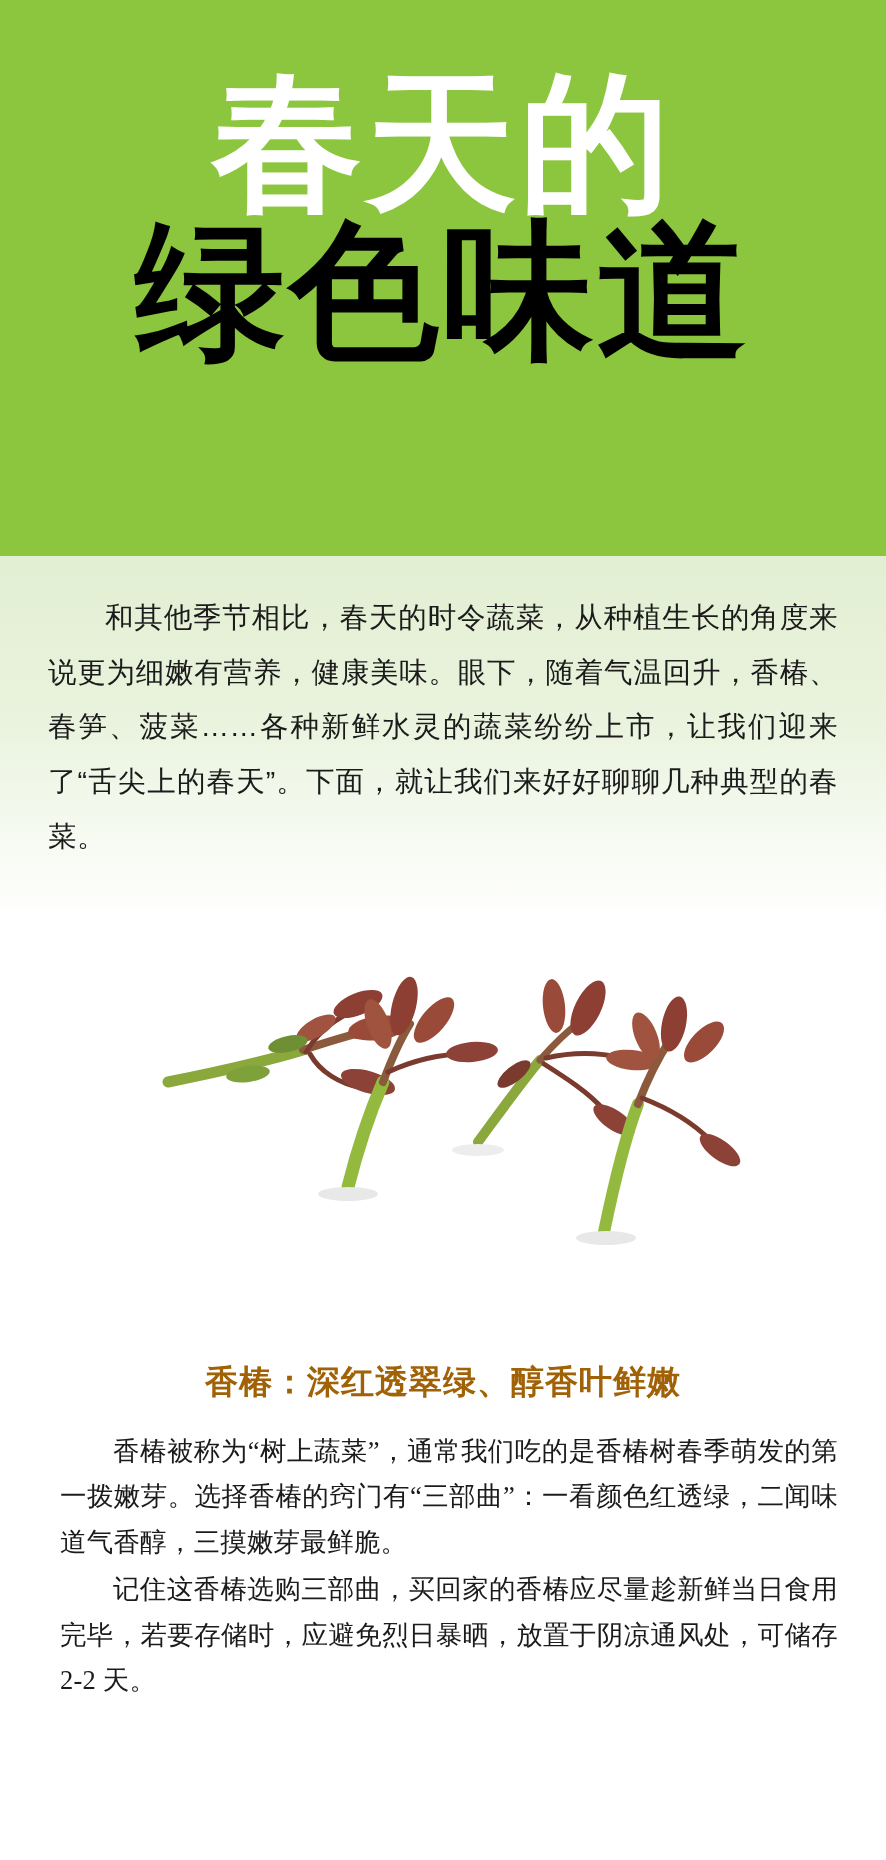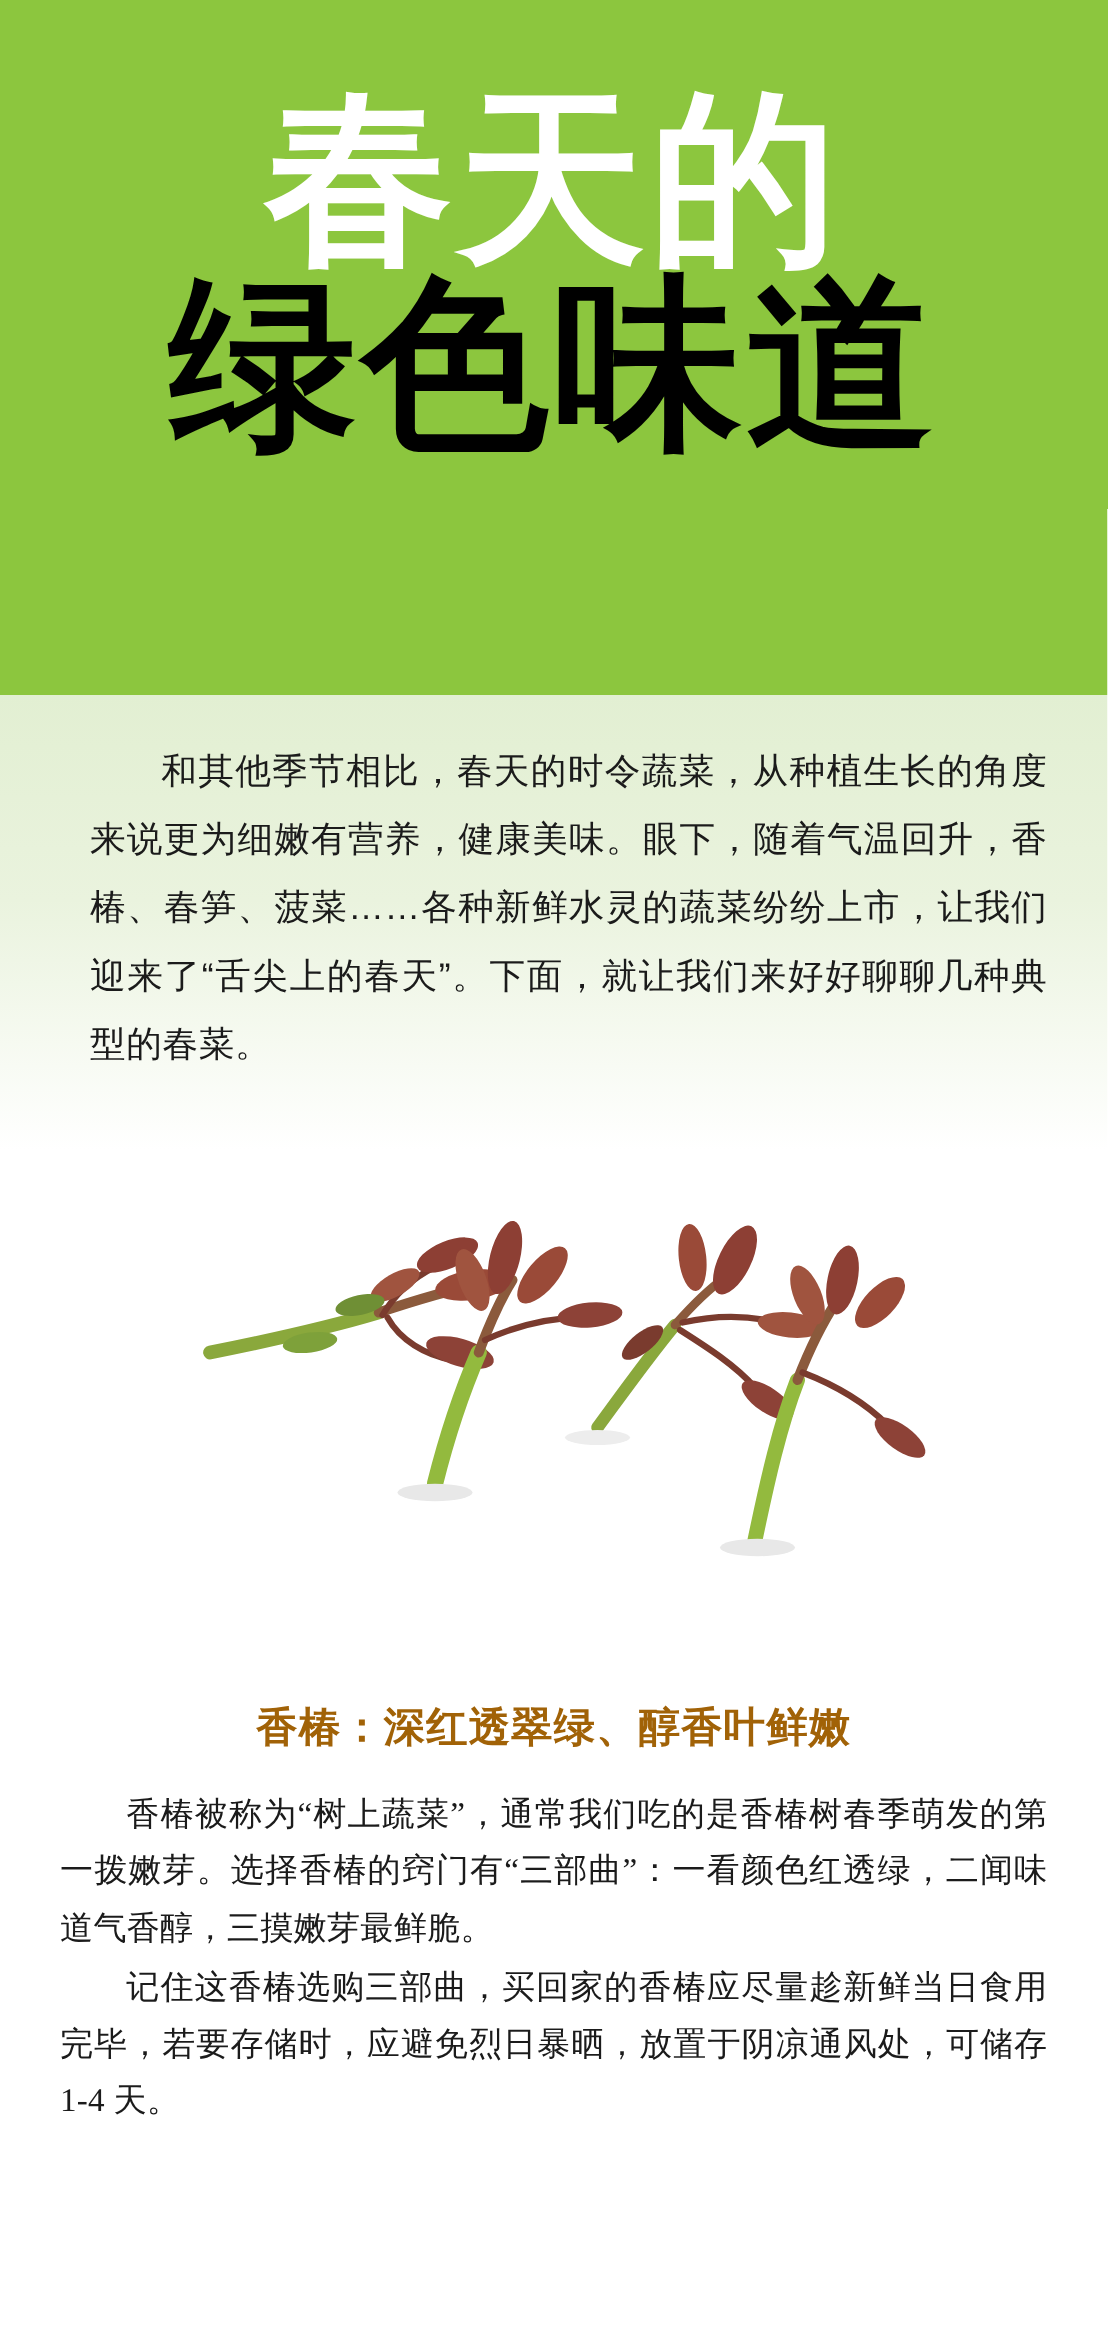--- a/index.html
+++ b/index.html
@@ -44,21 +44,21 @@
     color: #000000;
     font-size: 150px;
     margin-top: -14px;
   }
 
   
   .intro {
     position: relative;
     width: 886px;
     box-sizing: border-box;
-    padding: 34px 48px 56px 72px;
+    padding: 34px 48px 56px 48px;
     background: linear-gradient(to bottom, #e2efd2 0%, #eaf3de 45%, #ffffff 100%);
   }
   .intro p {
     margin: 0;
     font-size: 28.5px;
     line-height: 1.92;
     color: #1b1b1b;
     text-align: justify;
     text-indent: 2em;
     letter-spacing: 0.5px;
@@ -95,21 +95,21 @@
   .section-title {
     text-align: center;
     color: #a16207;
     font-size: 33px;
     font-weight: bold;
     letter-spacing: 1px;
     margin: 10px 0 24px 0;
     font-family: "Liberation Serif", "DejaVu Serif", serif;
   }
   .section p {
-    margin: 0 0 2px 0;
+    margin: 0 0 2px 12px;
     font-size: 26.5px;
     line-height: 1.72;
     color: #1b1b1b;
     text-align: justify;
     text-indent: 2em;
     letter-spacing: 0.2px;
     font-family: "Liberation Serif", "DejaVu Serif", serif;
   }
 </style>
 </head>
@@ -174,16 +174,16 @@
         <ellipse cx="300" cy="262" rx="30" ry="7" fill="#e8e8e8"></ellipse>
         <ellipse cx="430" cy="218" rx="26" ry="6" fill="#ededed"></ellipse>
         <ellipse cx="558" cy="306" rx="30" ry="7" fill="#e8e8e8"></ellipse>
       </svg>
     </div>
   </div>
 
   <div class="section">
     <div class="section-title">香椿：深红透翠绿、醇香叶鲜嫩</div>
     <p>香椿被称为“树上蔬菜”，通常我们吃的是香椿树春季萌发的第一拨嫩芽。选择香椿的窍门有“三部曲”：一看颜色红透绿，二闻味道气香醇，三摸嫩芽最鲜脆。</p>
-    <p>记住这香椿选购三部曲，买回家的香椿应尽量趁新鲜当日食用完毕，若要存储时，应避免烈日暴晒，放置于阴凉通风处，可储存 1-4 天。</p>
+    <p>记住这香椿选购三部曲，买回家的香椿应尽量趁新鲜当日食用完毕，若要存储时，应避免烈日暴晒，放置于阴凉通风处，可储存 2-2 天。</p>
   </div>
 
 </div>
 
 </body></html>

